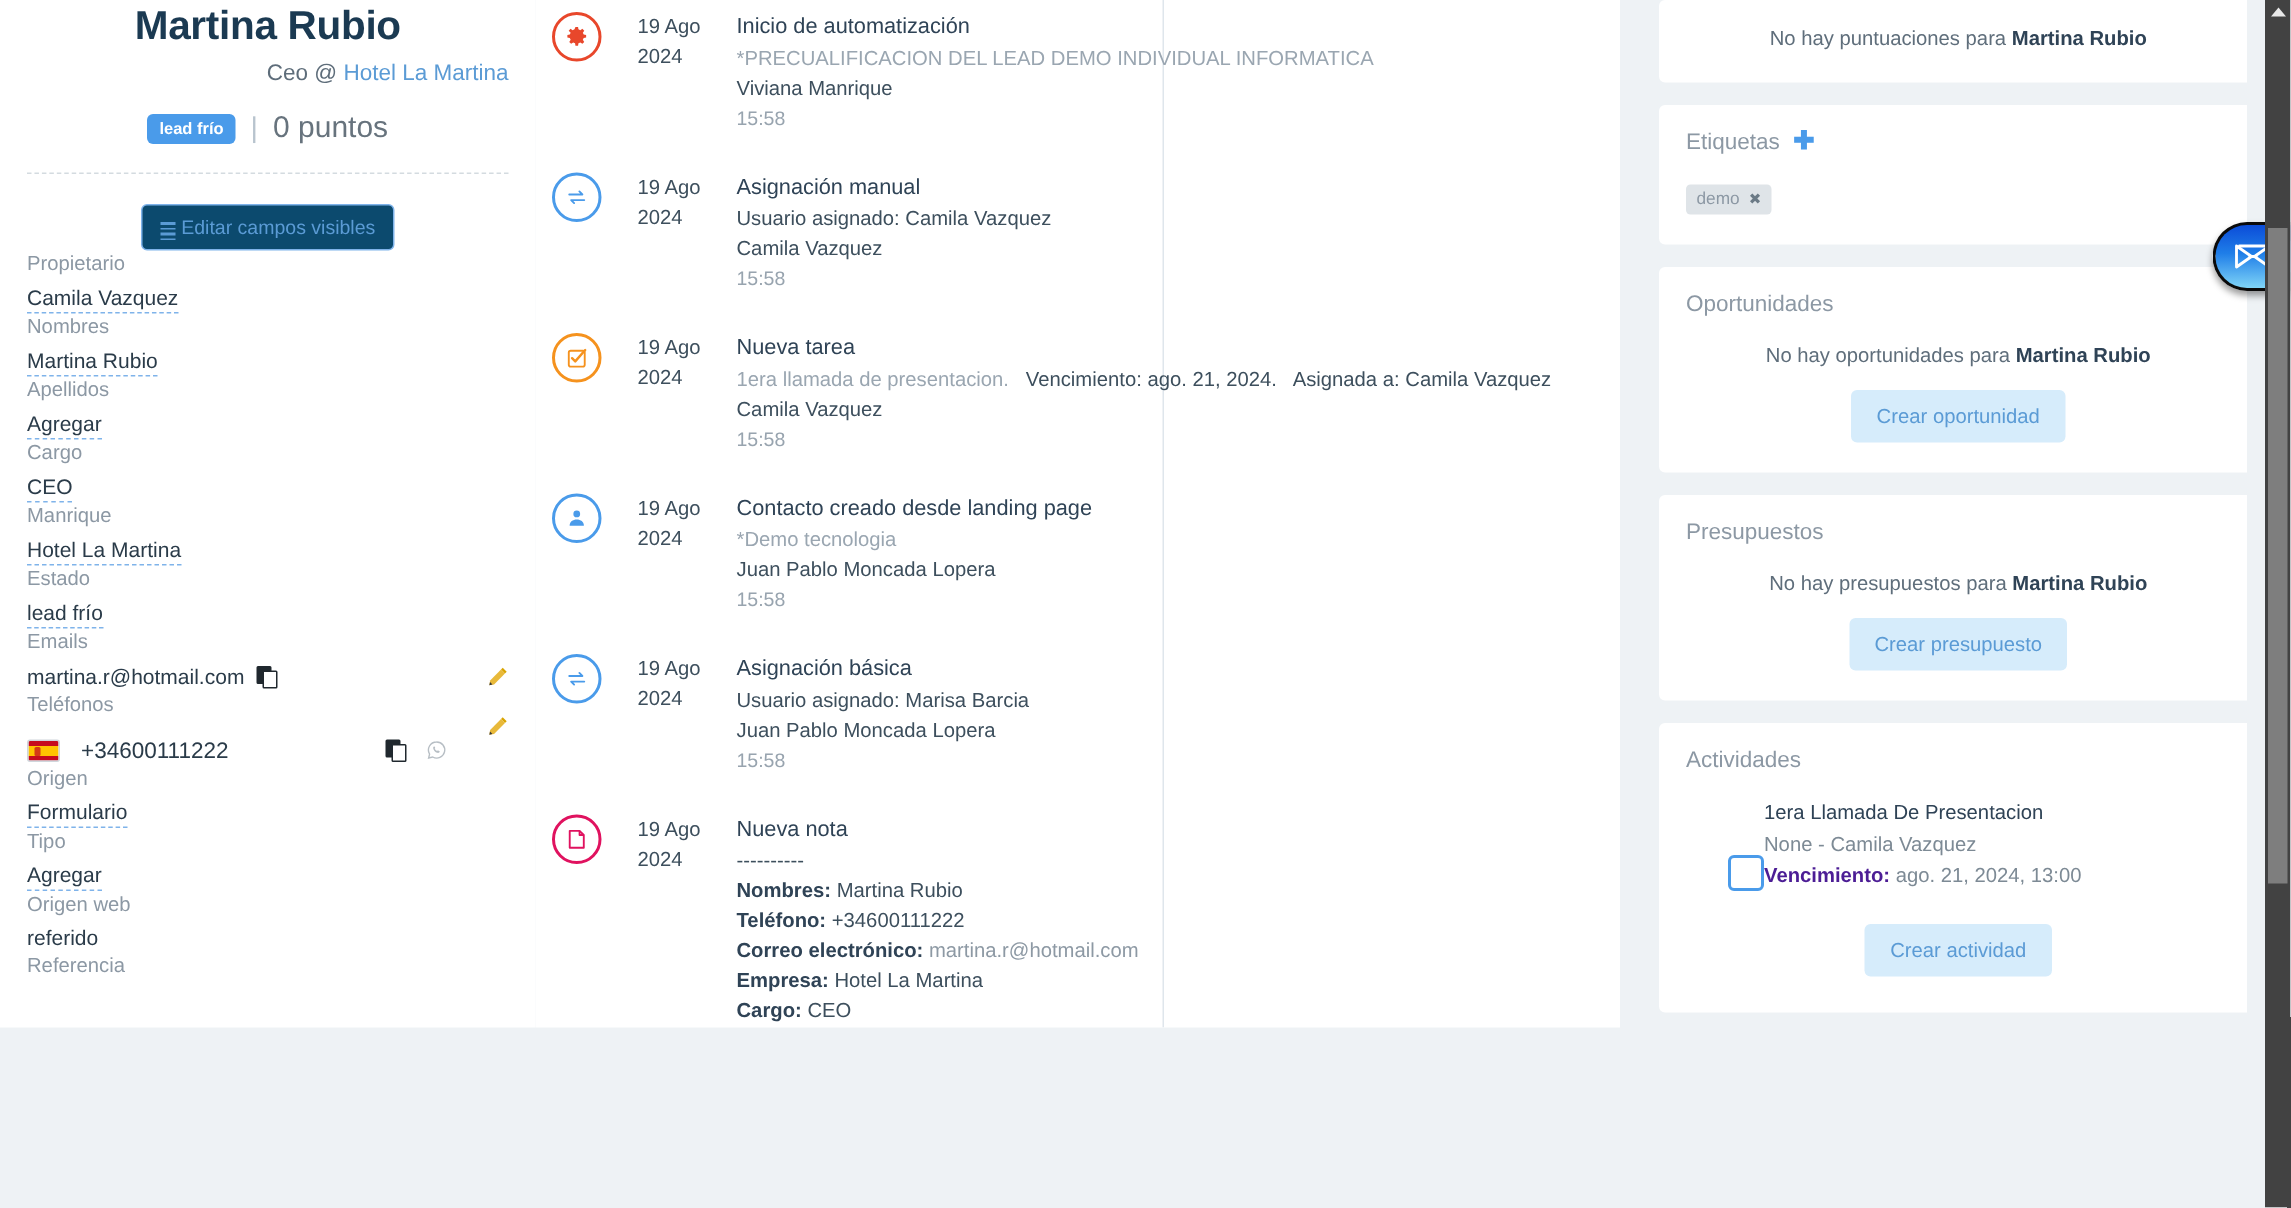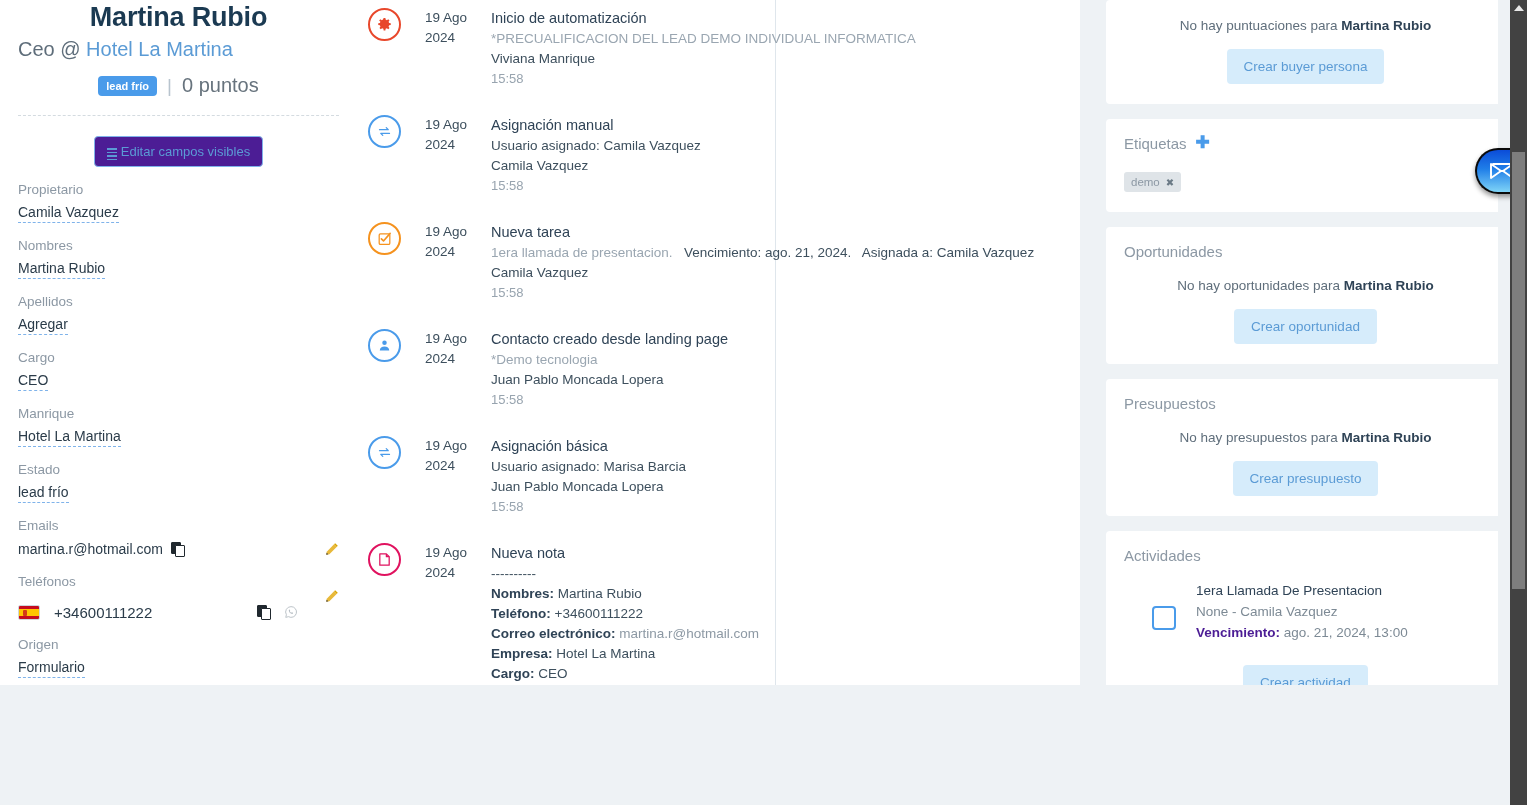--- a/index.html
+++ b/index.html
@@ -31,22 +31,22 @@
     text-align: center;
     font-size: 27px;
     font-weight: bold;
     color: #1b3a52;
     letter-spacing: -0.2px;
     margin: 0;
     padding-top: 0px;
     line-height: 34px;
   }
   .contact-sub {
-    text-align: left;
-    font-size: 20px;
+    text-align: right;
+    font-size: 15px;
     color: #5e6d7a;
     margin-top: 6px;
     line-height: 18px;
   }
   .contact-sub a { color: #5b9bd5; text-decoration: none; }
   .badge-row {
     text-align: center;
     margin-top: 16px;
     display: flex;
     align-items: center;
@@ -75,39 +75,39 @@
   }
   .hr-dashed {
     border: 0;
     border-top: 1px dashed #d4dbe0;
     margin: 18px 0 0 0;
   }
   .edit-fields-btn {
     display: block;
     margin: 20px auto 0 auto;
     border: 1px solid #7fb3ea;
-    background: #4c1d95;
+    background: #0c4a6e;
     color: #5b9bd5;
     font-size: 13px;
     border-radius: 4px;
     padding: 7px 12px;
     cursor: pointer;
     font-family: "Liberation Sans", sans-serif;
   }
   .edit-fields-btn .bars {
     display: inline-block;
     width: 10px; height: 9px;
     margin-right: 4px;
     position: relative;
     top: 1px;
   }
   .edit-fields-btn .bars i {
     display: block; height: 1.5px; background: #5b9bd5; margin-bottom: 2px;
   }
-  .field-block { margin-top: 14px; }
+  .field-block { }
   .field-label {
     font-size: 13.5px;
     color: #8c98a4;
     line-height: 17px;
   }
   .field-value {
     font-size: 14px;
     color: #2a3b49;
     margin-top: 5px;
     line-height: 18px;
@@ -303,22 +303,22 @@
     background: #dfe4e8;
     color: #8c98a4;
     font-size: 11.5px;
     border-radius: 3px;
     padding: 4px 7px;
     margin-top: 20px;
   }
   .tag-chip .x { color: #6b7a86; font-size: 10px; cursor: pointer; }
   .activity-row {
     display: flex;
-    align-items: center;
-    gap: 20px;
+    align-items: flex-end;
+    gap: 0;
     padding-left: 28px;
     margin-top: 4px;
   }
   .act-check {
     width: 24px; height: 24px;
     border: 2px solid #4a9bea;
     border-radius: 4px;
     background: #fff;
     flex: 0 0 24px;
     margin-top: 13px;
@@ -566,21 +566,20 @@
         </div>
       </div>
   </div>
 
   <div class="right-panel">
 
     <div class="card" style="padding-top:16px">
       <div class="card-empty">
         <span>No hay puntuaciones para </span><b>Martina Rubio</b>
       </div>
-      <button class="soft-btn">Crear buyer persona</button>
     </div>
 
     <div class="card">
       <div class="tag-head">
         <span>Etiquetas</span>
         <span class="plus-icon">✚</span>
       </div>
       <span class="tag-chip">
         <span>demo</span>
         <span class="x">✖</span>

